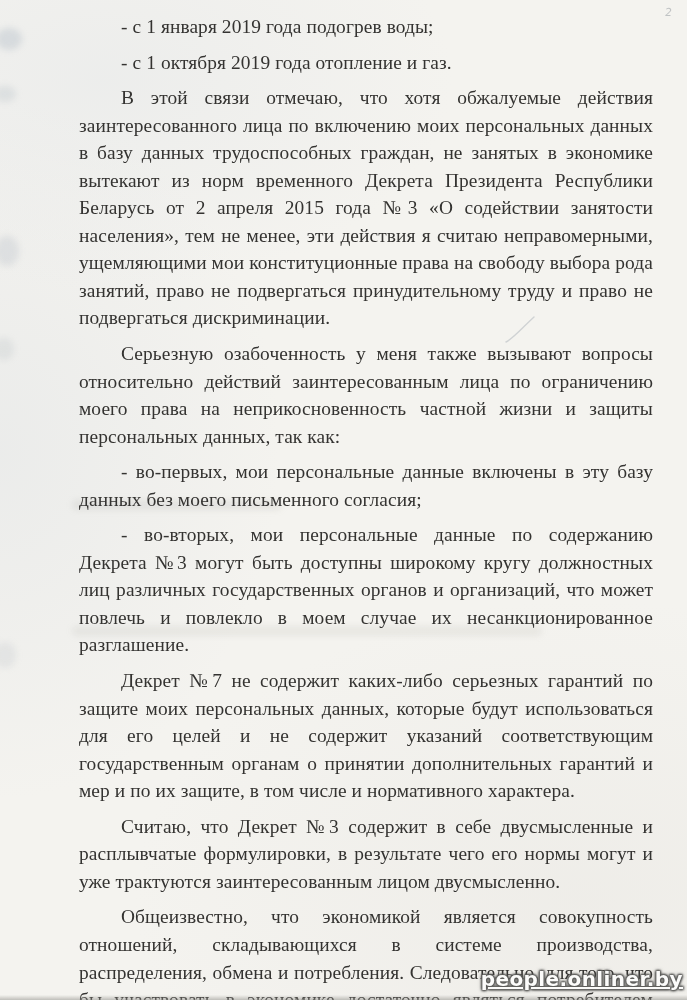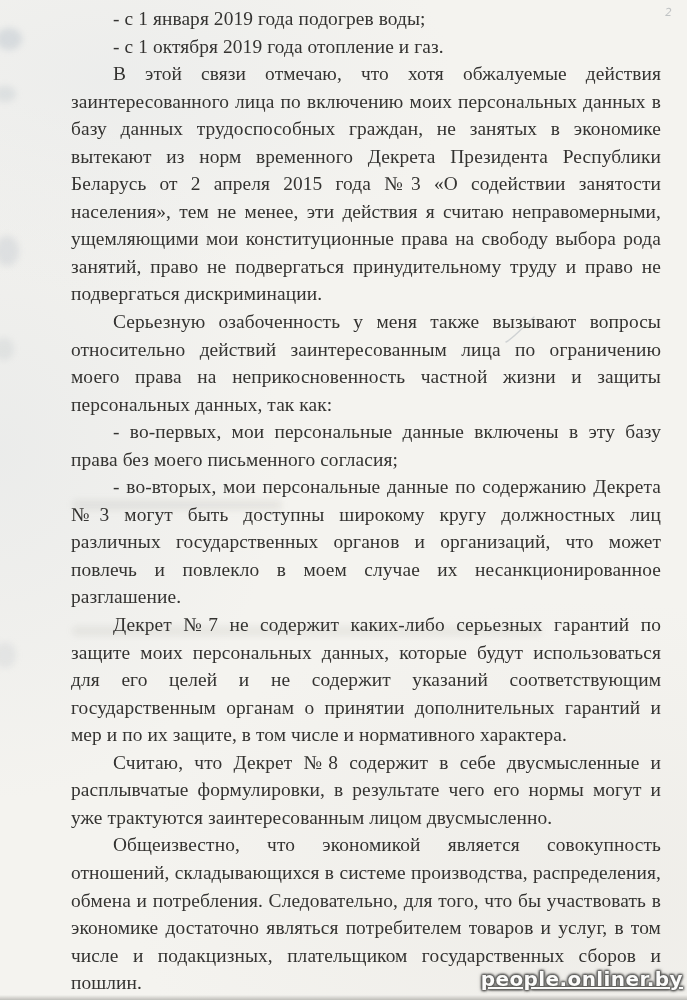--- a/index.html
+++ b/index.html
@@ -25,21 +25,21 @@
     top: 5px;
     width: 590px;
     color: #343331;
     font-size: 19.4px;
     line-height: 27.55px;
     text-align: justify;
     letter-spacing: 0.1px;
   }
 
   .text-block p {
-    margin: 0;
+    margin: 8px;
     padding: 0;
     text-indent: 42px;
   }
 
   
   .smudge {
     position: absolute;
     pointer-events: none;
     filter: blur(3px);
   }
@@ -118,24 +118,24 @@
 
   <svg class="pen-mark" width="44" height="36" viewBox="0 0 44 36">
     <path d="M6 30 C 14 26, 24 14, 34 5" fill="none" stroke="rgba(150,158,168,0.7)" stroke-width="1.4" stroke-linecap="round"></path>
   </svg>
 
   <div class="text-block">
     <p>- с 1 января 2019 года подогрев воды;</p>
     <p>- с 1 октября 2019 года отопление и газ.</p>
     <p>В этой связи отмечаю, что хотя обжалуемые действия заинтересованного лица по включению моих персональных данных в базу данных трудоспособных граждан, не занятых в экономике вытекают из норм временного Декрета Президента Республики Беларусь от 2 апреля 2015 года №3 «О содействии занятости населения», тем не менее, эти действия я считаю неправомерными, ущемляющими мои конституционные права на свободу выбора рода занятий, право не подвергаться принудительному труду и право не подвергаться дискриминации.</p>
     <p>Серьезную озабоченность у меня также вызывают вопросы относительно действий заинтересованным лица по ограничению моего права на неприкосновенность частной жизни и защиты персональных данных, так как:</p>
-    <p>- во-первых, мои персональные данные включены в эту базу права без моего письменного согласия;</p>
+    <p>- во-первых, мои персональные данные включены в эту базу данных без моего письменного согласия;</p>
     <p>- во-вторых, мои персональные данные по содержанию Декрета №3 могут быть доступны широкому кругу должностных лиц различных государственных органов и организаций, что может повлечь и повлекло в моем случае их несанкционированное разглашение.</p>
     <p>Декрет №7 не содержит каких-либо серьезных гарантий по защите моих персональных данных, которые будут использоваться для его целей и не содержит указаний соответствующим государственным органам о принятии дополнительных гарантий и мер и по их защите, в том числе и нормативного характера.</p>
-    <p>Считаю, что Декрет №8 содержит в себе двусмысленные и расплывчатые формулировки, в результате чего его нормы могут и уже трактуются заинтересованным лицом двусмысленно.</p>
+    <p>Считаю, что Декрет №3 содержит в себе двусмысленные и расплывчатые формулировки, в результате чего его нормы могут и уже трактуются заинтересованным лицом двусмысленно.</p>
     <p>Общеизвестно, что экономикой является совокупность отношений, складывающихся в системе производства, распределения, обмена и потребления. Следовательно, для того, что бы участвовать в экономике достаточно являться потребителем товаров и услуг, в том числе и подакцизных, плательщиком государственных сборов и пошлин.</p>
     <p>Иными словами, вне зависимости от моей занятости, я себя считаю занятой в экономике, так как постоянно уплачиваю косвенные налоги при покупке товаров и услуг, при пользование мобильной связью.</p>
 
   </div>
 
   <div class="bottom-edge"></div>
 
   <div class="watermark">people.onliner.by</div>
 
 </div>

